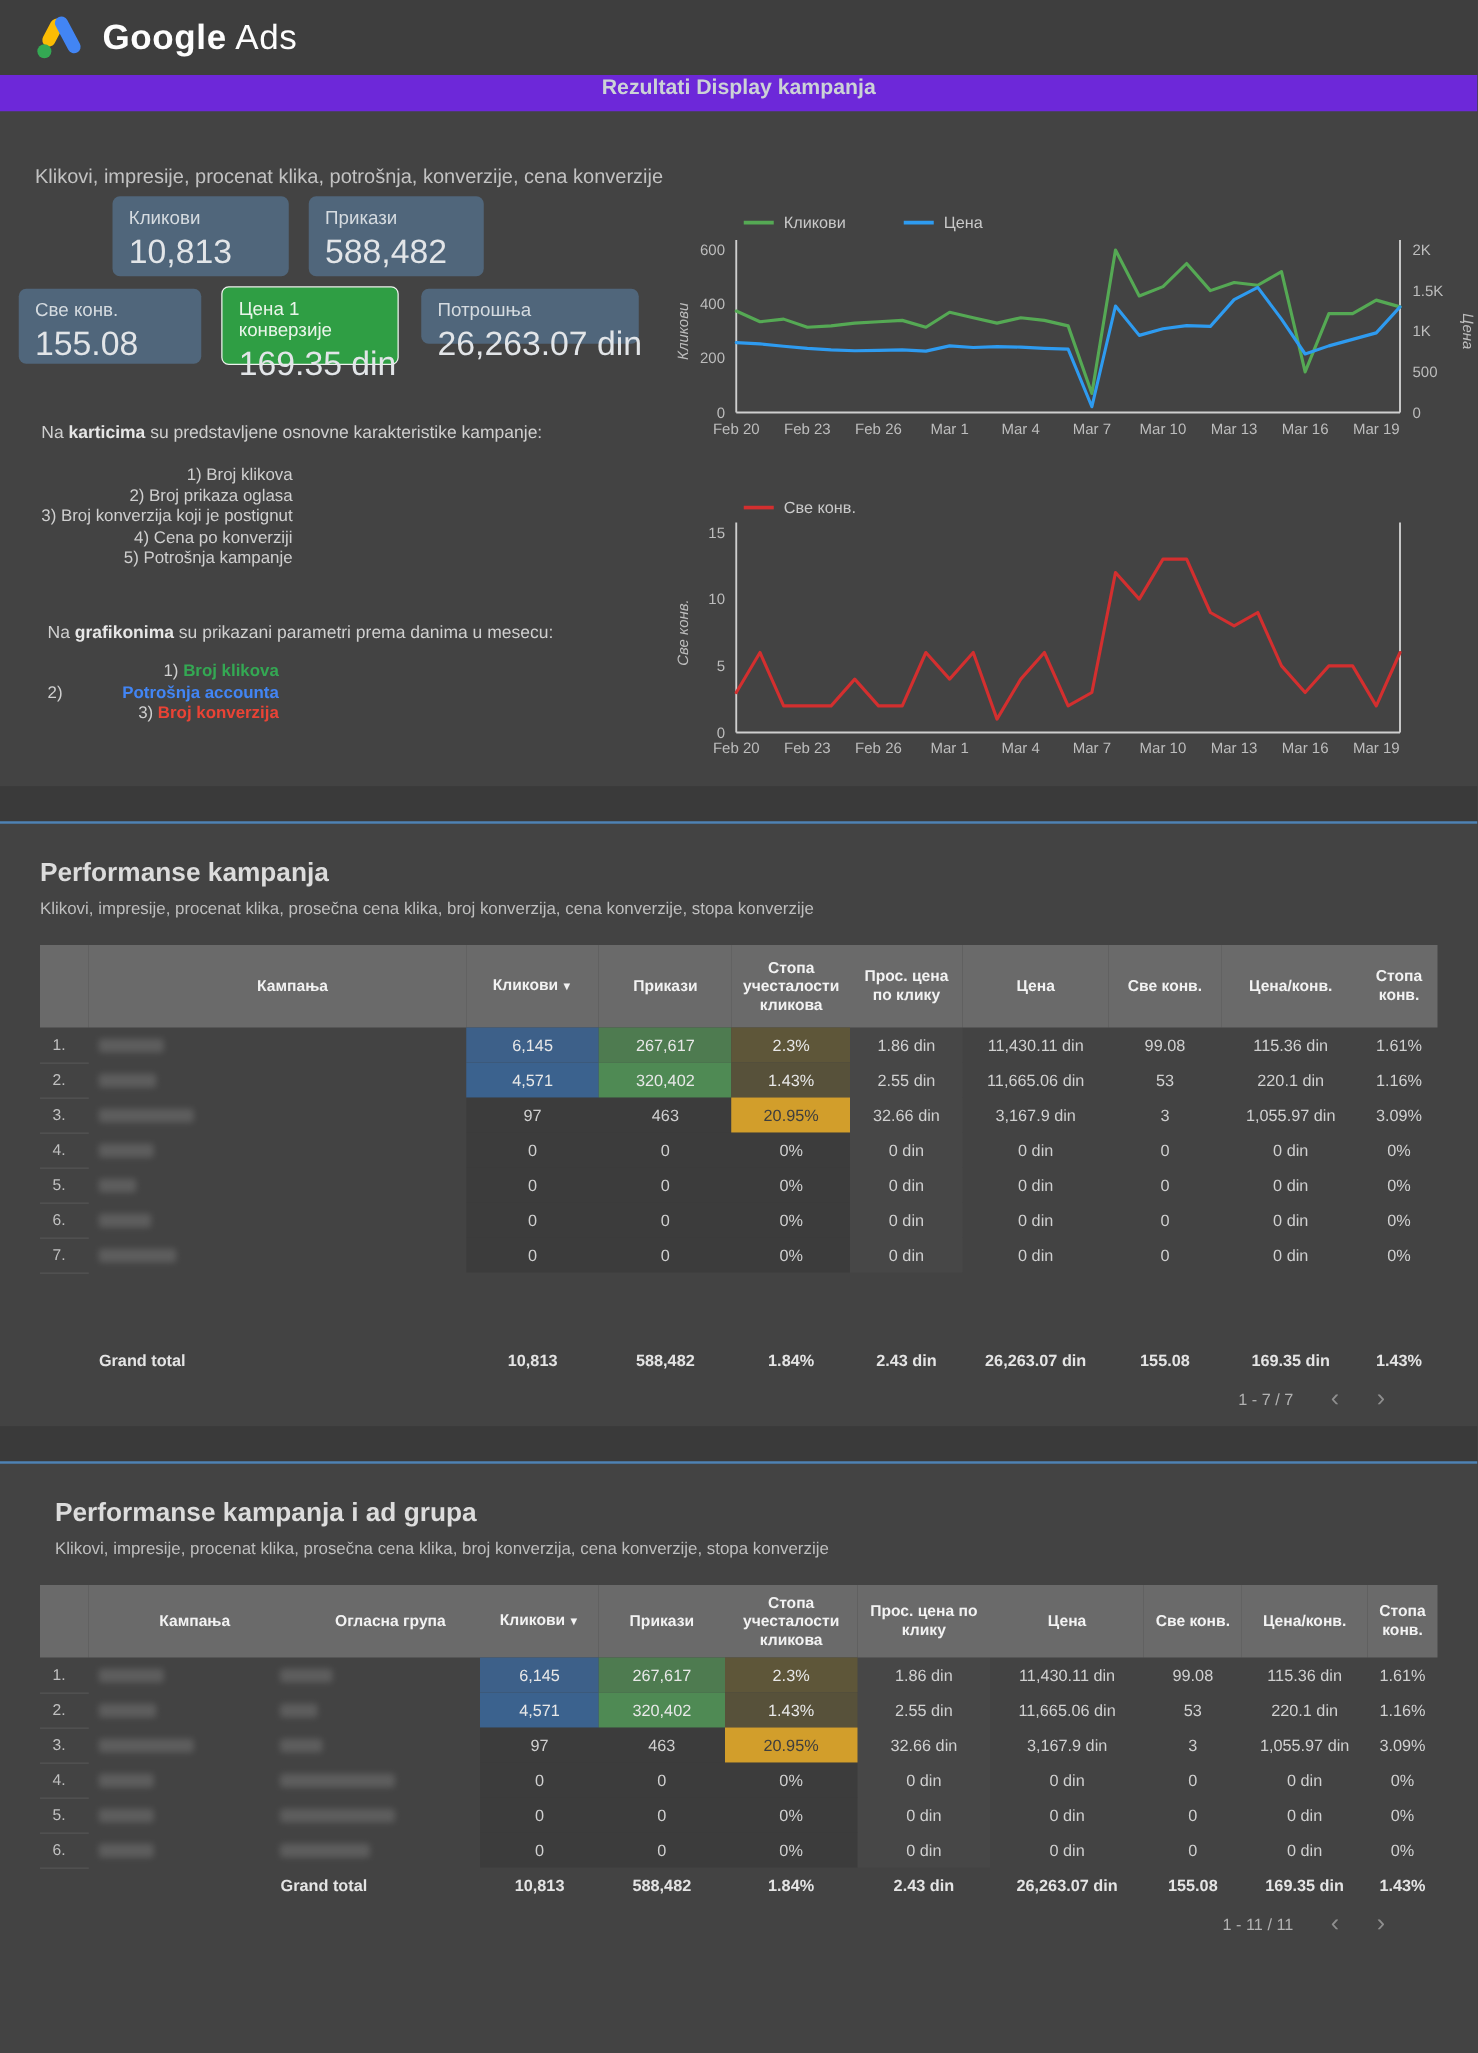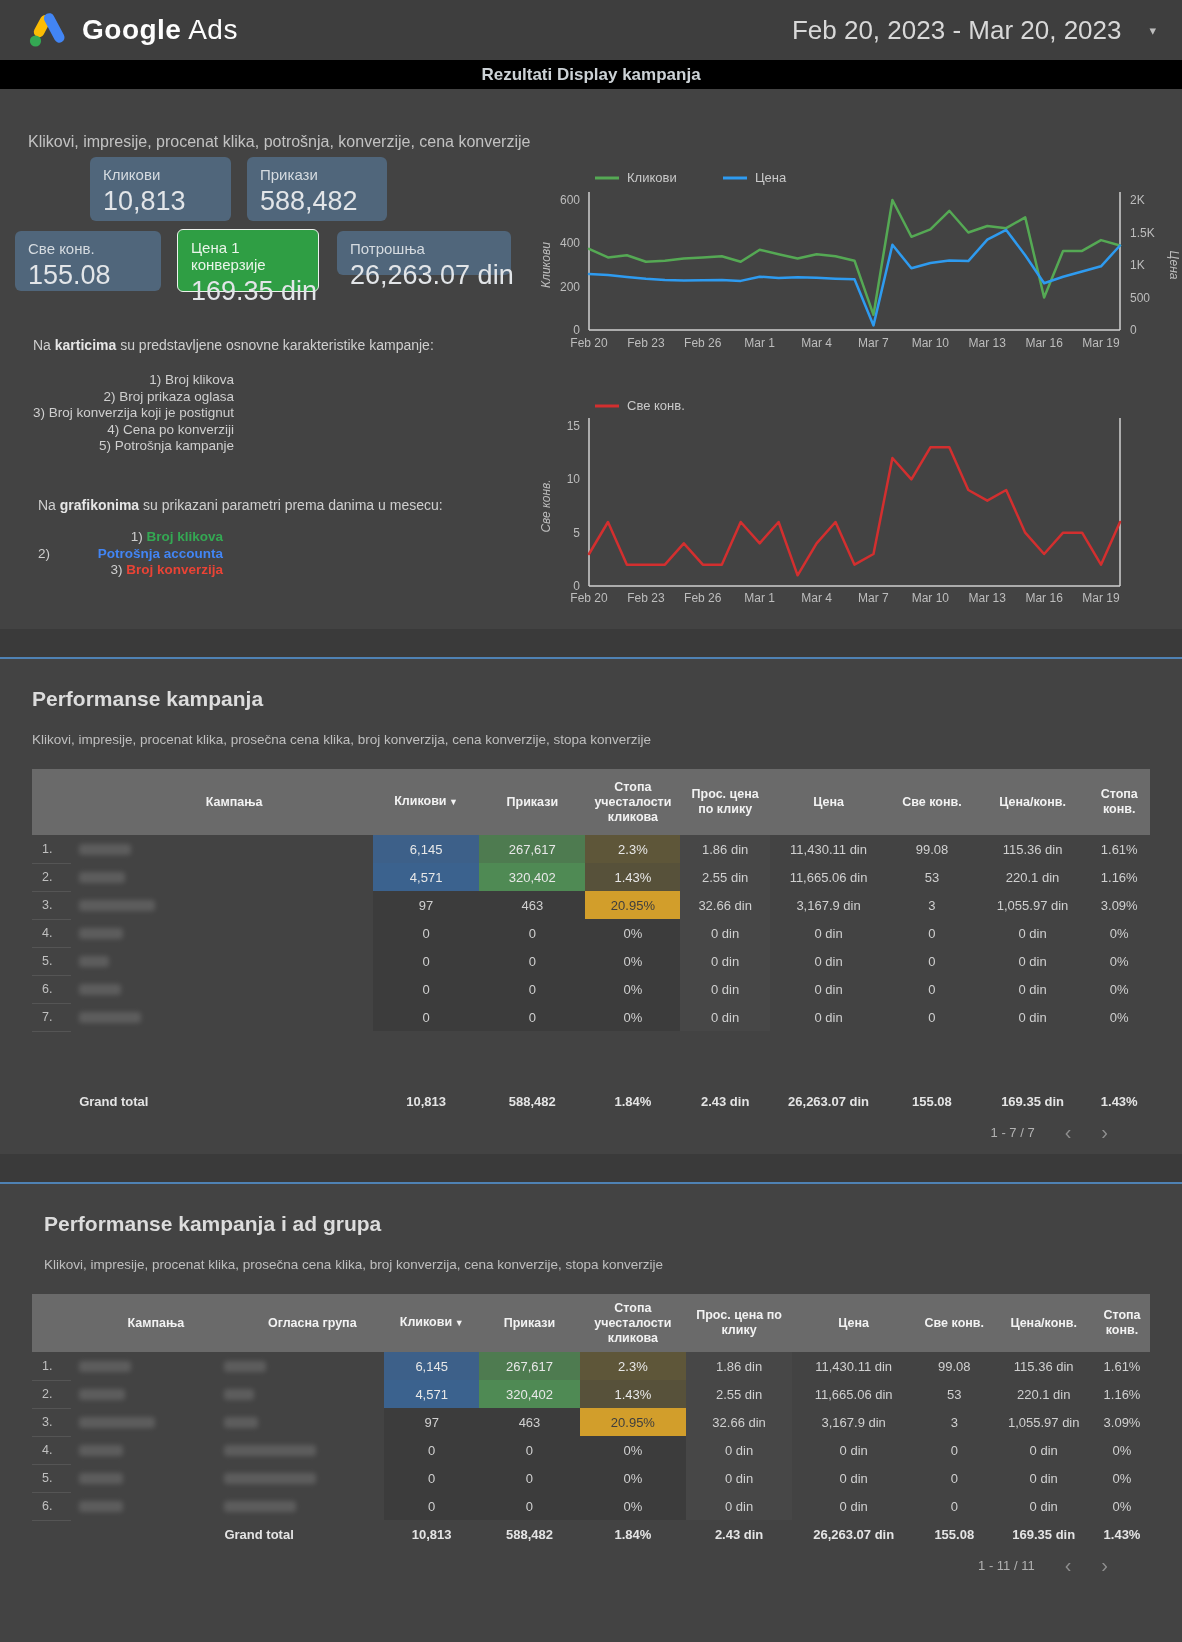--- a/index.html
+++ b/index.html
@@ -10,21 +10,21 @@
   }
   
   .topbar { height:60px; background:#3e3e3e; display:flex; align-items:center; padding:0 26px; }
   .logo { display:flex; align-items:center; gap:12px; }
   .logo-text { font-size:28px; color:#fdfdfd; letter-spacing:.5px; }
   .logo-text .g { font-weight:bold; }
   .date-ctl { margin-left:auto; display:flex; align-items:center; gap:28px; cursor:pointer; }
   .date-range { font-size:26px; color:#d8d8d8; }
   .caret { font-size:13px; color:#bdbdbd; }
   
-  .banner { height:29px; background:#000000; display:flex; align-items:center; justify-content:center; }
+  .banner { height:29px; background:#6d28d9; display:flex; justify-content:center; }
   .banner-title { font-size:17px; font-weight:bold; color:#ccd2d6; }
   
   .sec1 { position:relative; height:540px; }
   .sec1-title { position:absolute; left:28px; top:10px; font-size:22px; font-weight:bold; color:#e0e0e0; }
   .sec1-sub { position:absolute; left:28px; top:44px; font-size:16px; color:#c2c2c2; }
   .card { position:absolute; border-radius:6px; background:#50667b; padding:9px 13px; }
   .card .lbl { font-size:15px; color:#d5dbe0; }
   .card .val { font-size:27px; color:#e2e5e8; margin-top:3px; white-space:nowrap; }
   .card.green { background:#2f9e44; border:1px solid #eef2ee; }
   .card.green .lbl { color:#eaf5ea; }
@@ -44,21 +44,21 @@
   .li-blue  { color:#4285f4; font-weight:bold;padding-left:44px; }
   .li-red   { color:#ea4335; }
   .chart-svg { position:absolute; left:520px; }
   #chart1 { top:69px; }
   #chart2 { top:299px; }
   
   .divider { height:30px; background:#3a3a3a; border-bottom:2px solid #4f82b4; }
   
   .tsec { padding:28px 32px 0 32px; }
   .tsec-title { font-size:21px; font-weight:bold; color:#dcdcdc; }
-  .tsec-sub { font-size:13.5px; color:#bfbfbf; margin-top:21px; }
+  .tsec-sub { font-size:13.5px; color:#bfbfbf; margin-top:8px; }
   .sec3 .tsec-title { margin-left:12px; }
   .sec3 .tsec-sub { margin-left:12px; }
   table { width:100%; border-collapse:collapse; table-layout:fixed; margin-top:22px; }
   thead th { background:#6a6a6a; color:#f2f2f2; font-size:12.5px; font-weight:bold;
              text-align:center; vertical-align:middle; padding:6px 4px; line-height:15px; cursor:pointer; }
   #t1 thead th { height:66px; }
   #t2 thead th { height:58px; }
   thead th.cname { text-align:center; padding-left:28px; }
   tbody td { height:28px; font-size:13px; color:#d0d0d0; text-align:center; padding:0 4px; }
   td.cnum { color:#c0c0c0; font-size:12.5px; text-align:left; padding-left:10px;
@@ -79,24 +79,20 @@
 <body>
 
 <div class="topbar">
   <div class="logo">
     <svg width="44" height="40" viewBox="0 0 44 40">
       <rect x="11" y="4" width="10.5" height="24" rx="5.25" fill="#fbbc04" transform="rotate(28 16 16)"></rect>
       <rect x="23" y="2" width="10.5" height="32" rx="5.25" fill="#4285f4" transform="rotate(-28 28 18)"></rect>
       <circle cx="9.5" cy="31" r="5.6" fill="#34a853"></circle>
     </svg>
     <div class="logo-text"><span class="g">Google</span> <span>Ads</span></div>
-  </div>
-  <div class="date-ctl">
-    <span class="date-range">Feb 20, 2023 - Mar 20, 2023</span>
-    <span class="caret">▾</span>
   </div>
 </div>
 
 <div class="banner">
   <div class="banner-title">Rezultati Display kampanja</div>
 </div>
 
 <div class="sec1">
   <div class="sec1-sub">Klikovi, impresije, procenat klika, potrošnja, konverzije, cena konverzije</div>
 

